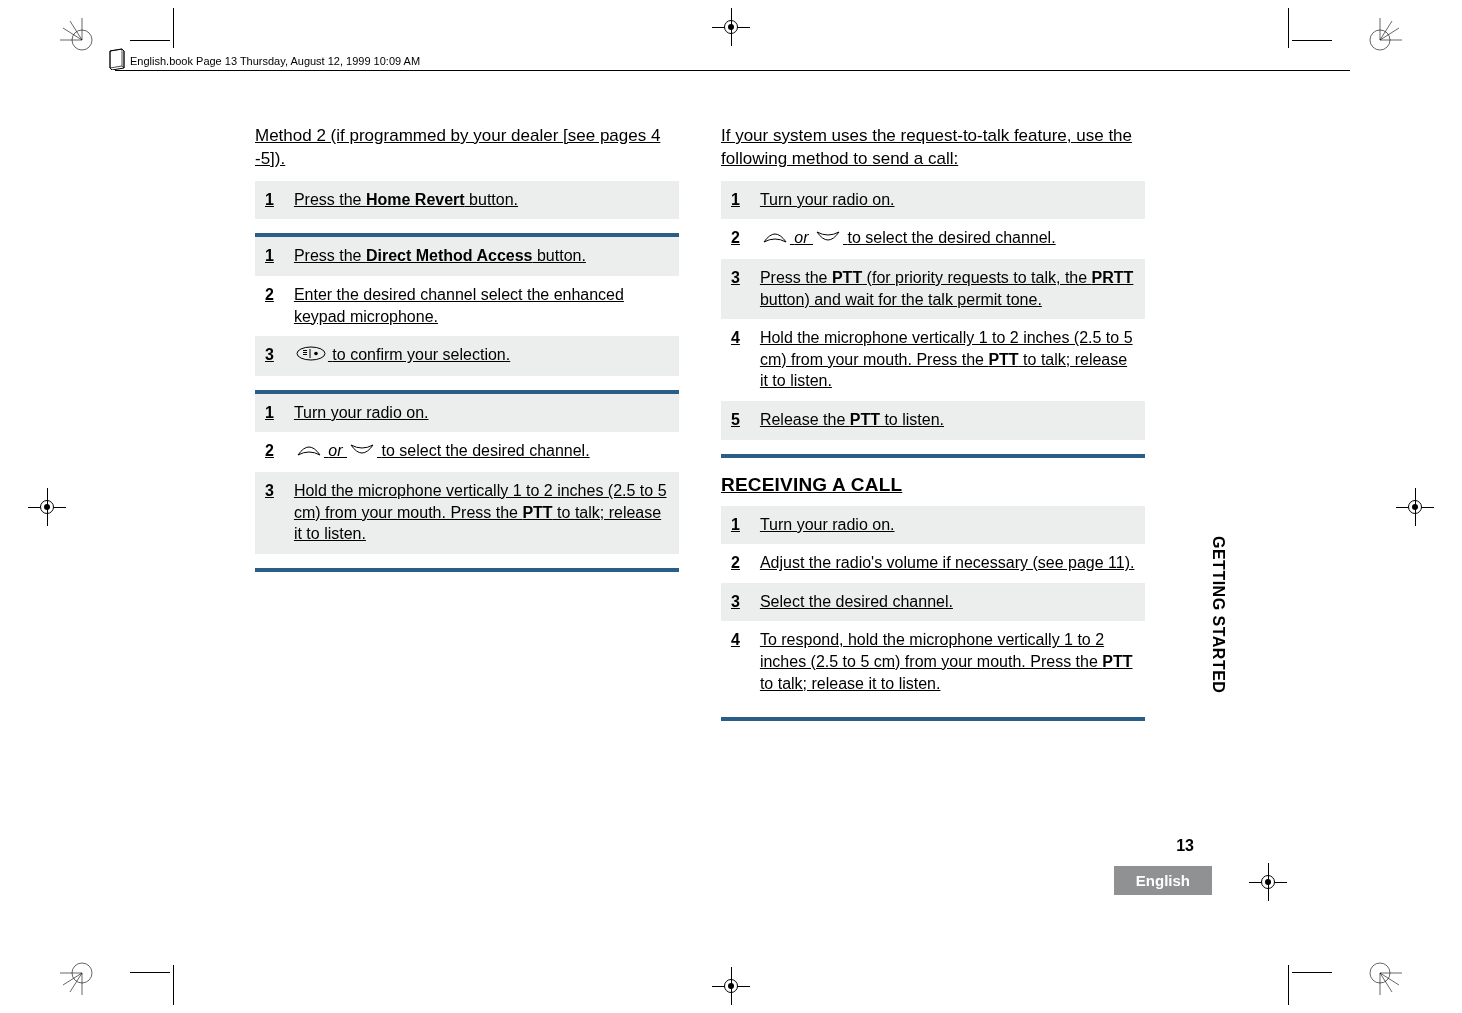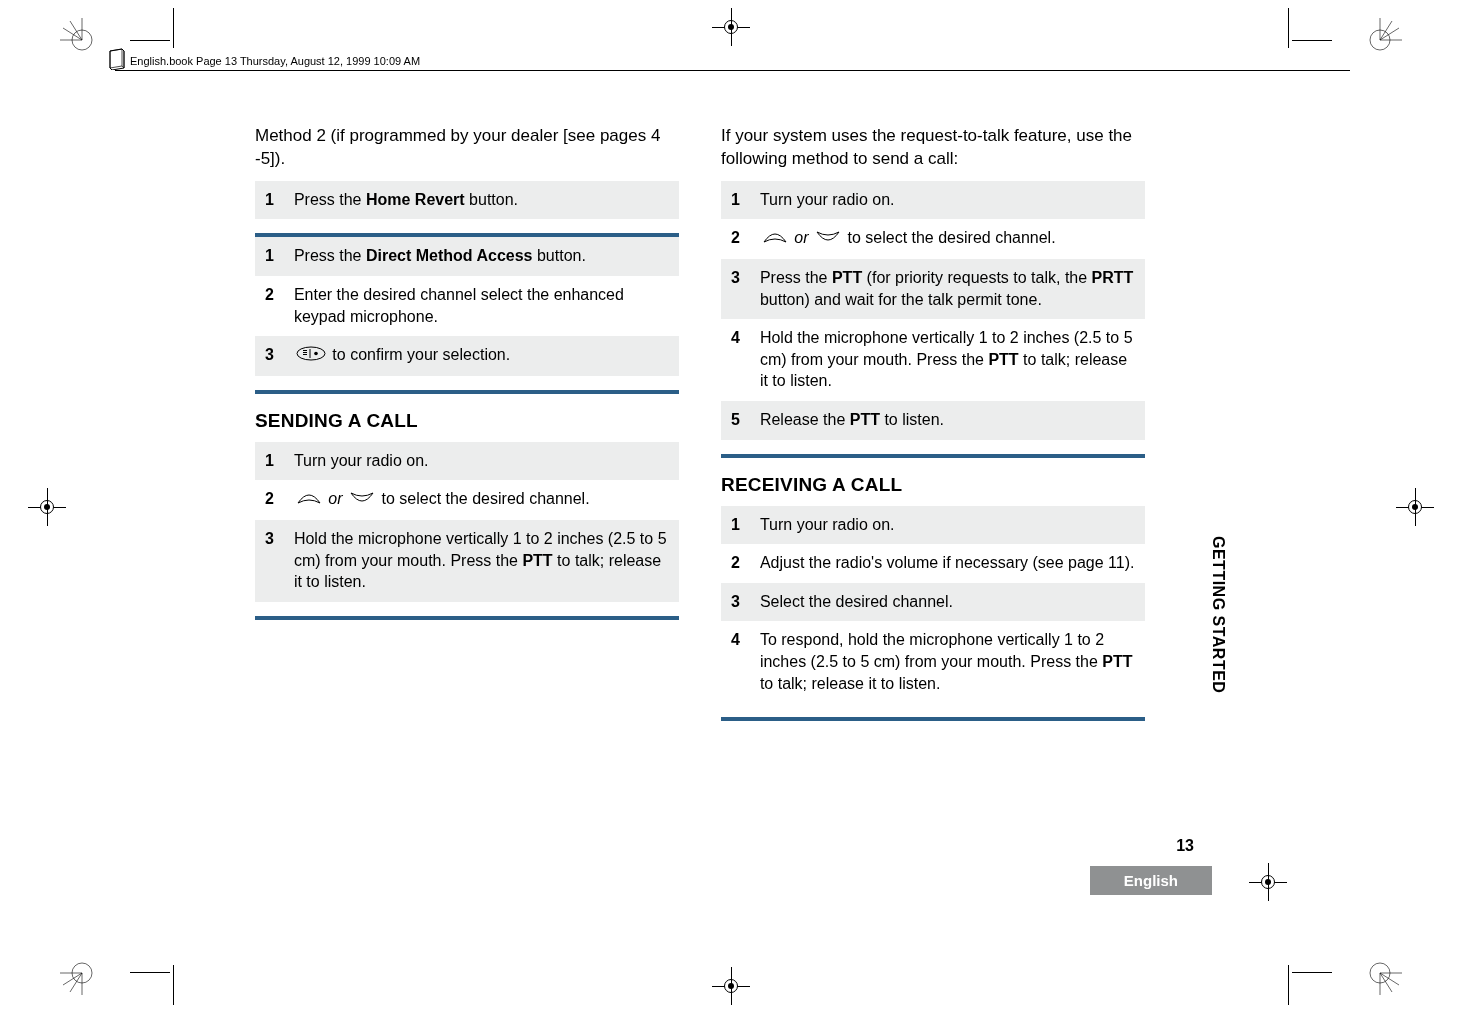--- a/index.html
+++ b/index.html
@@ -40,21 +40,21 @@
     .header-text {
       position: absolute; left: 130px; top: 55px;
       font-size: 11px; color: #000;
     }
     .header-icon {
       position: absolute; left: 108px; top: 48px;
       width: 18px; height: 22px;
     }
     .content {
       position: absolute; left: 255px; top: 125px;
-      width: 890px; display: flex; gap: 42px;
+      width: 890px; display: flex; gap: 42px; text-decoration: underline;
     }
     .col { width: 428px; }
     .body-text { font-size: 17px; line-height: 1.35; margin-bottom: 10px; }
     .step-table { width: 100%; border-collapse: collapse; margin-bottom: 14px; }
     .step-table tr:nth-child(odd) td { background: #eceded; }
     .step-table td { padding: 8px 10px 9px 10px; font-size: 16px; vertical-align: top; line-height: 1.35; }
     .step-num { width: 28px; font-weight: bold; padding-left: 8px; }
     .step-end { height: 4px; background: #2b5e87; }
     .section-h { font-size: 19px; font-weight: bold; margin: 16px 0 10px 0; letter-spacing: 0.2px; }
     .bold { font-weight: bold; margin-top: 36px; }
@@ -64,21 +64,21 @@
       writing-mode: vertical-rl; text-orientation: mixed;
       font-weight: bold; font-size: 16px; letter-spacing: 0.5px;
     }
     .page-num {
       position: absolute; right: 268px; bottom: 158px;
       font-weight: bold; font-size: 16px; text-align: center;
     }
     .footer-lang {
       position: absolute; right: 250px; bottom: 118px;
       background: #8f9192; color: #fff; font-weight: bold;
-      font-size: 15px; padding: 6px 34px;
+      font-size: 15px; padding: 6px 22px;
     }
   </style>
 </head>
 <body>
 
 <div class="fan" style="left:60px; top:18px;">
   <svg viewBox="0 0 44 44">
       <g stroke="#000" stroke-width="0.6" fill="none">
         <circle cx="22" cy="22" r="10"></circle>
         <line x1="22" y1="22" x2="0" y2="22"></line>
@@ -190,21 +190,20 @@
                   <line x1="14" y1="3" x2="14" y2="12" stroke="#000"></line>
                   <circle cx="20" cy="7.5" r="1.8" fill="#000"></circle>
                 </svg></span>
           <span> to confirm your selection.</span>
         </td>
       </tr>
     </tbody>
       </table>
     <div class="step-end"></div>
 
-    <h2 class="section-h">SENDING A CALL</h2>
     <table class="step-table">
       <tbody>
           <tr>
         <td class="step-num">1</td>
         <td>Turn your radio on.</td>
       </tr>
       <tr>
         <td class="step-num">2</td>
         <td>
           <span class="nav-icon"><svg width="26" height="14" viewBox="0 0 26 14">

